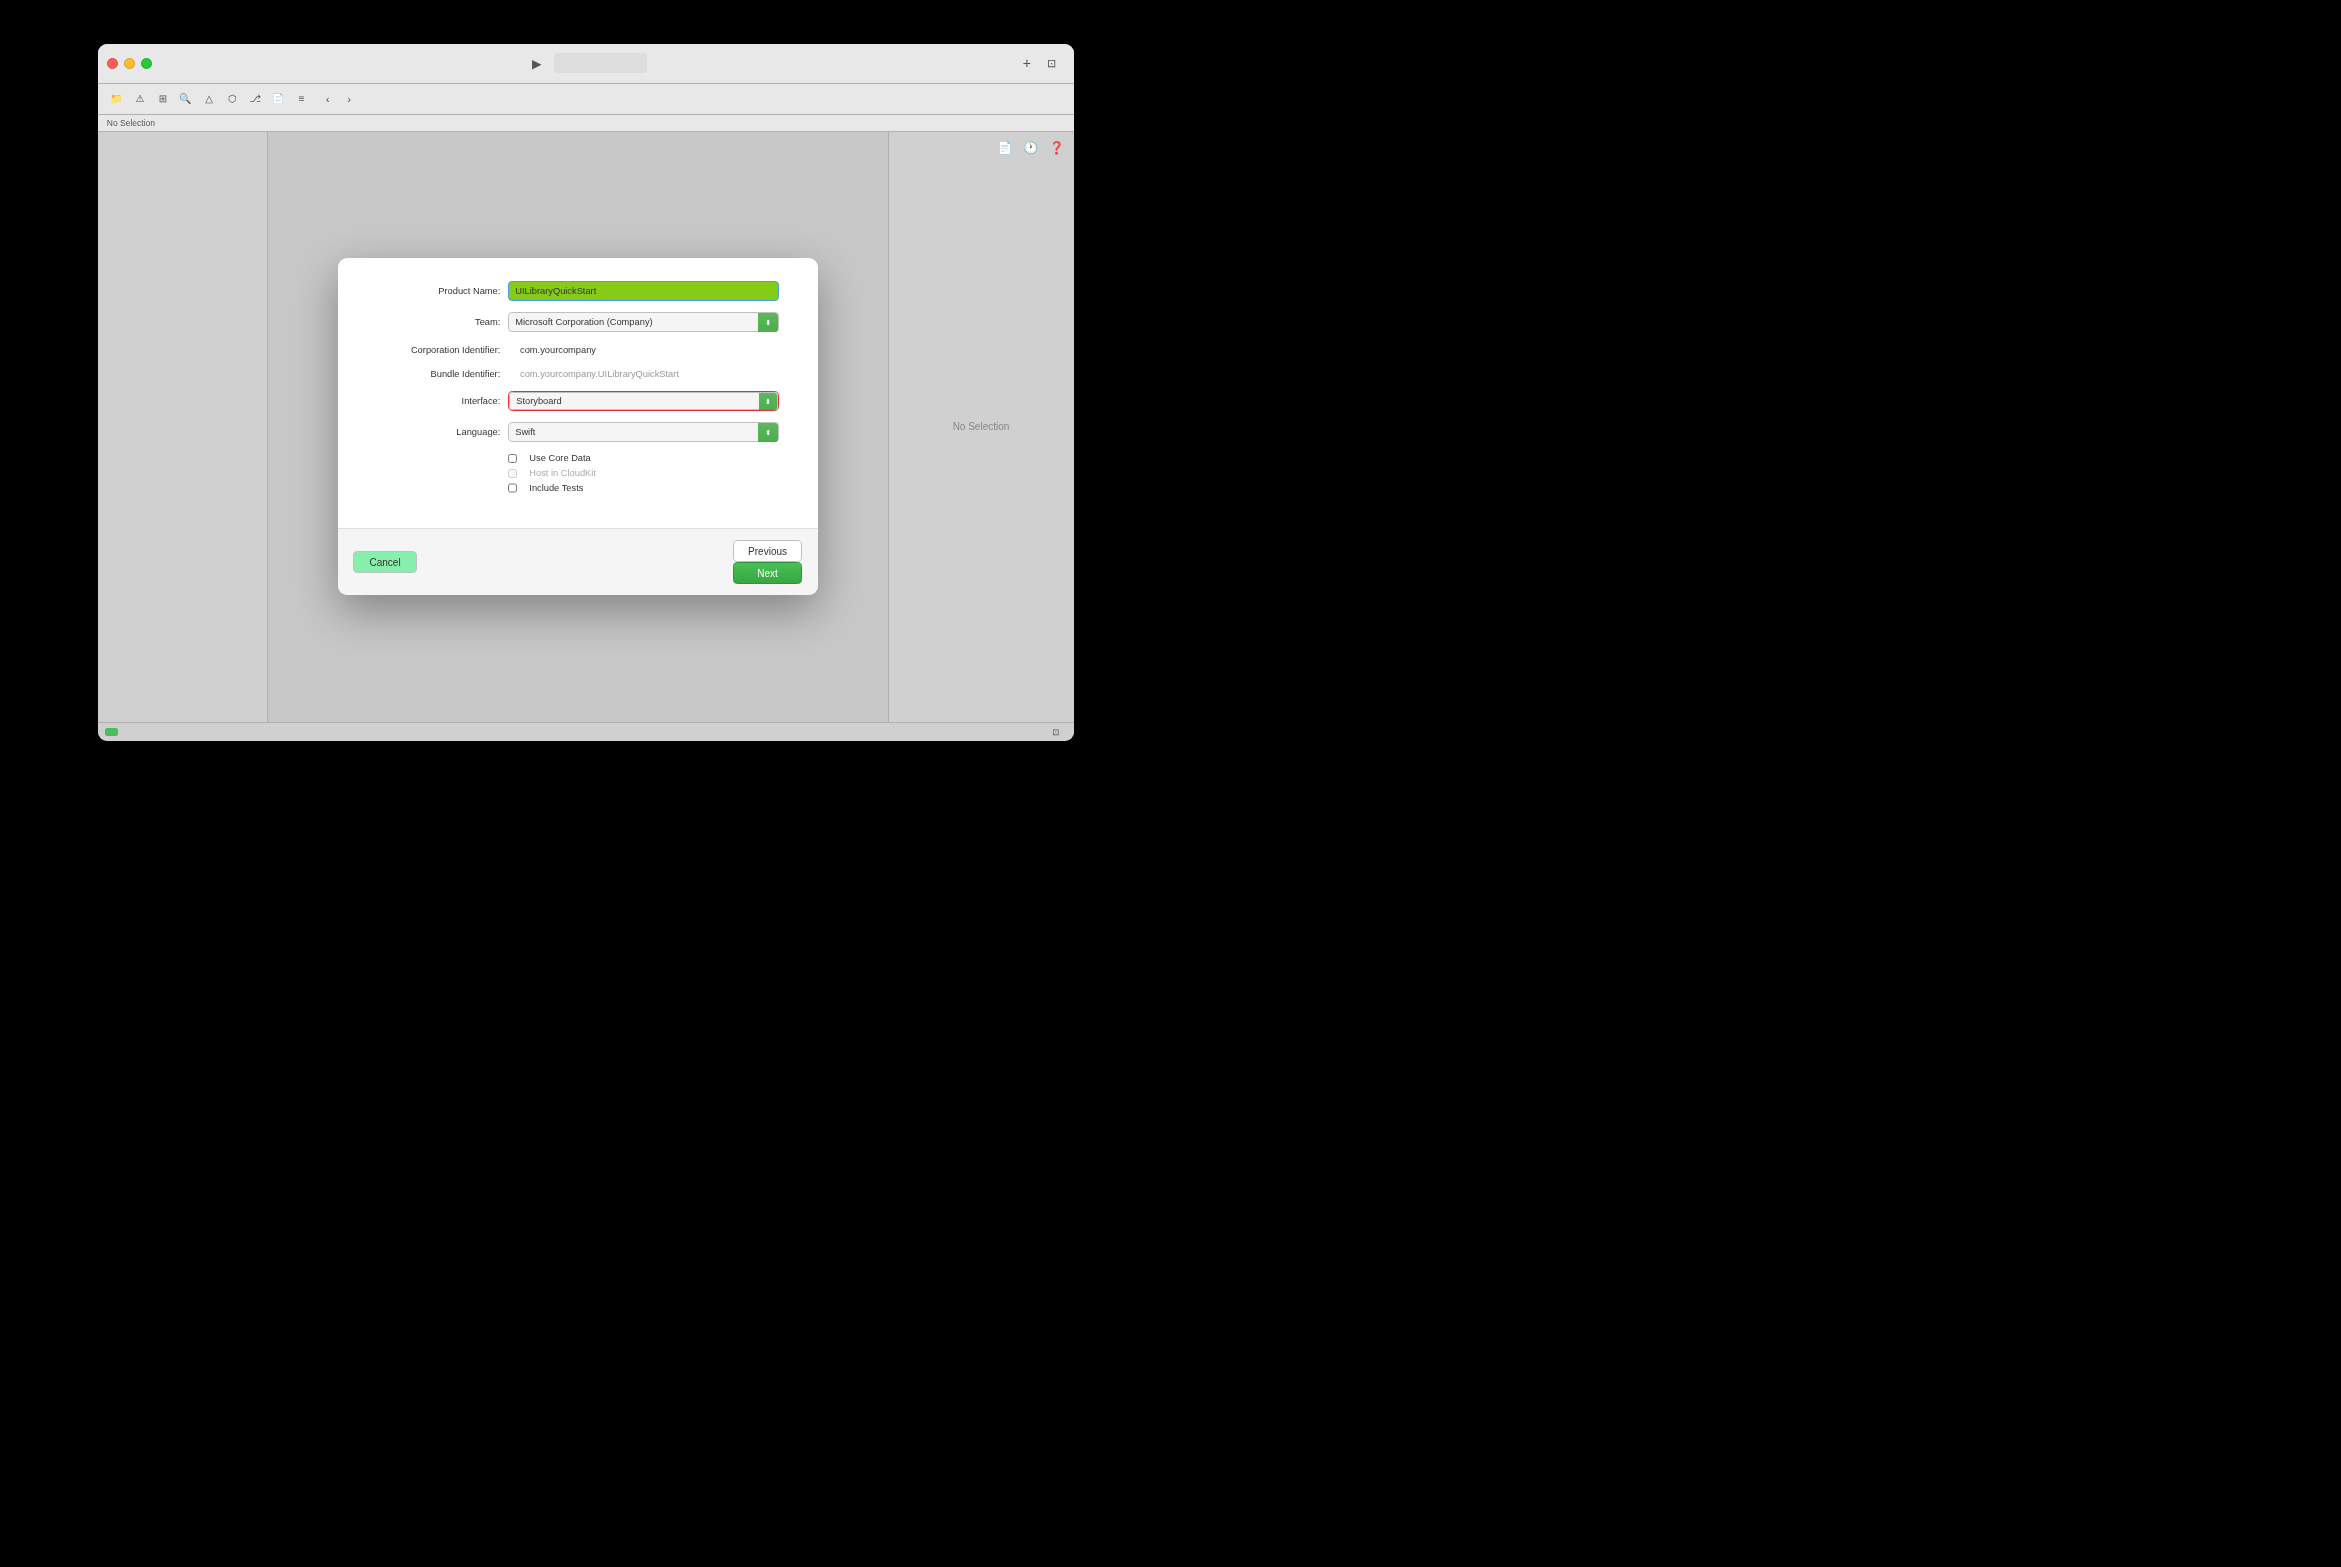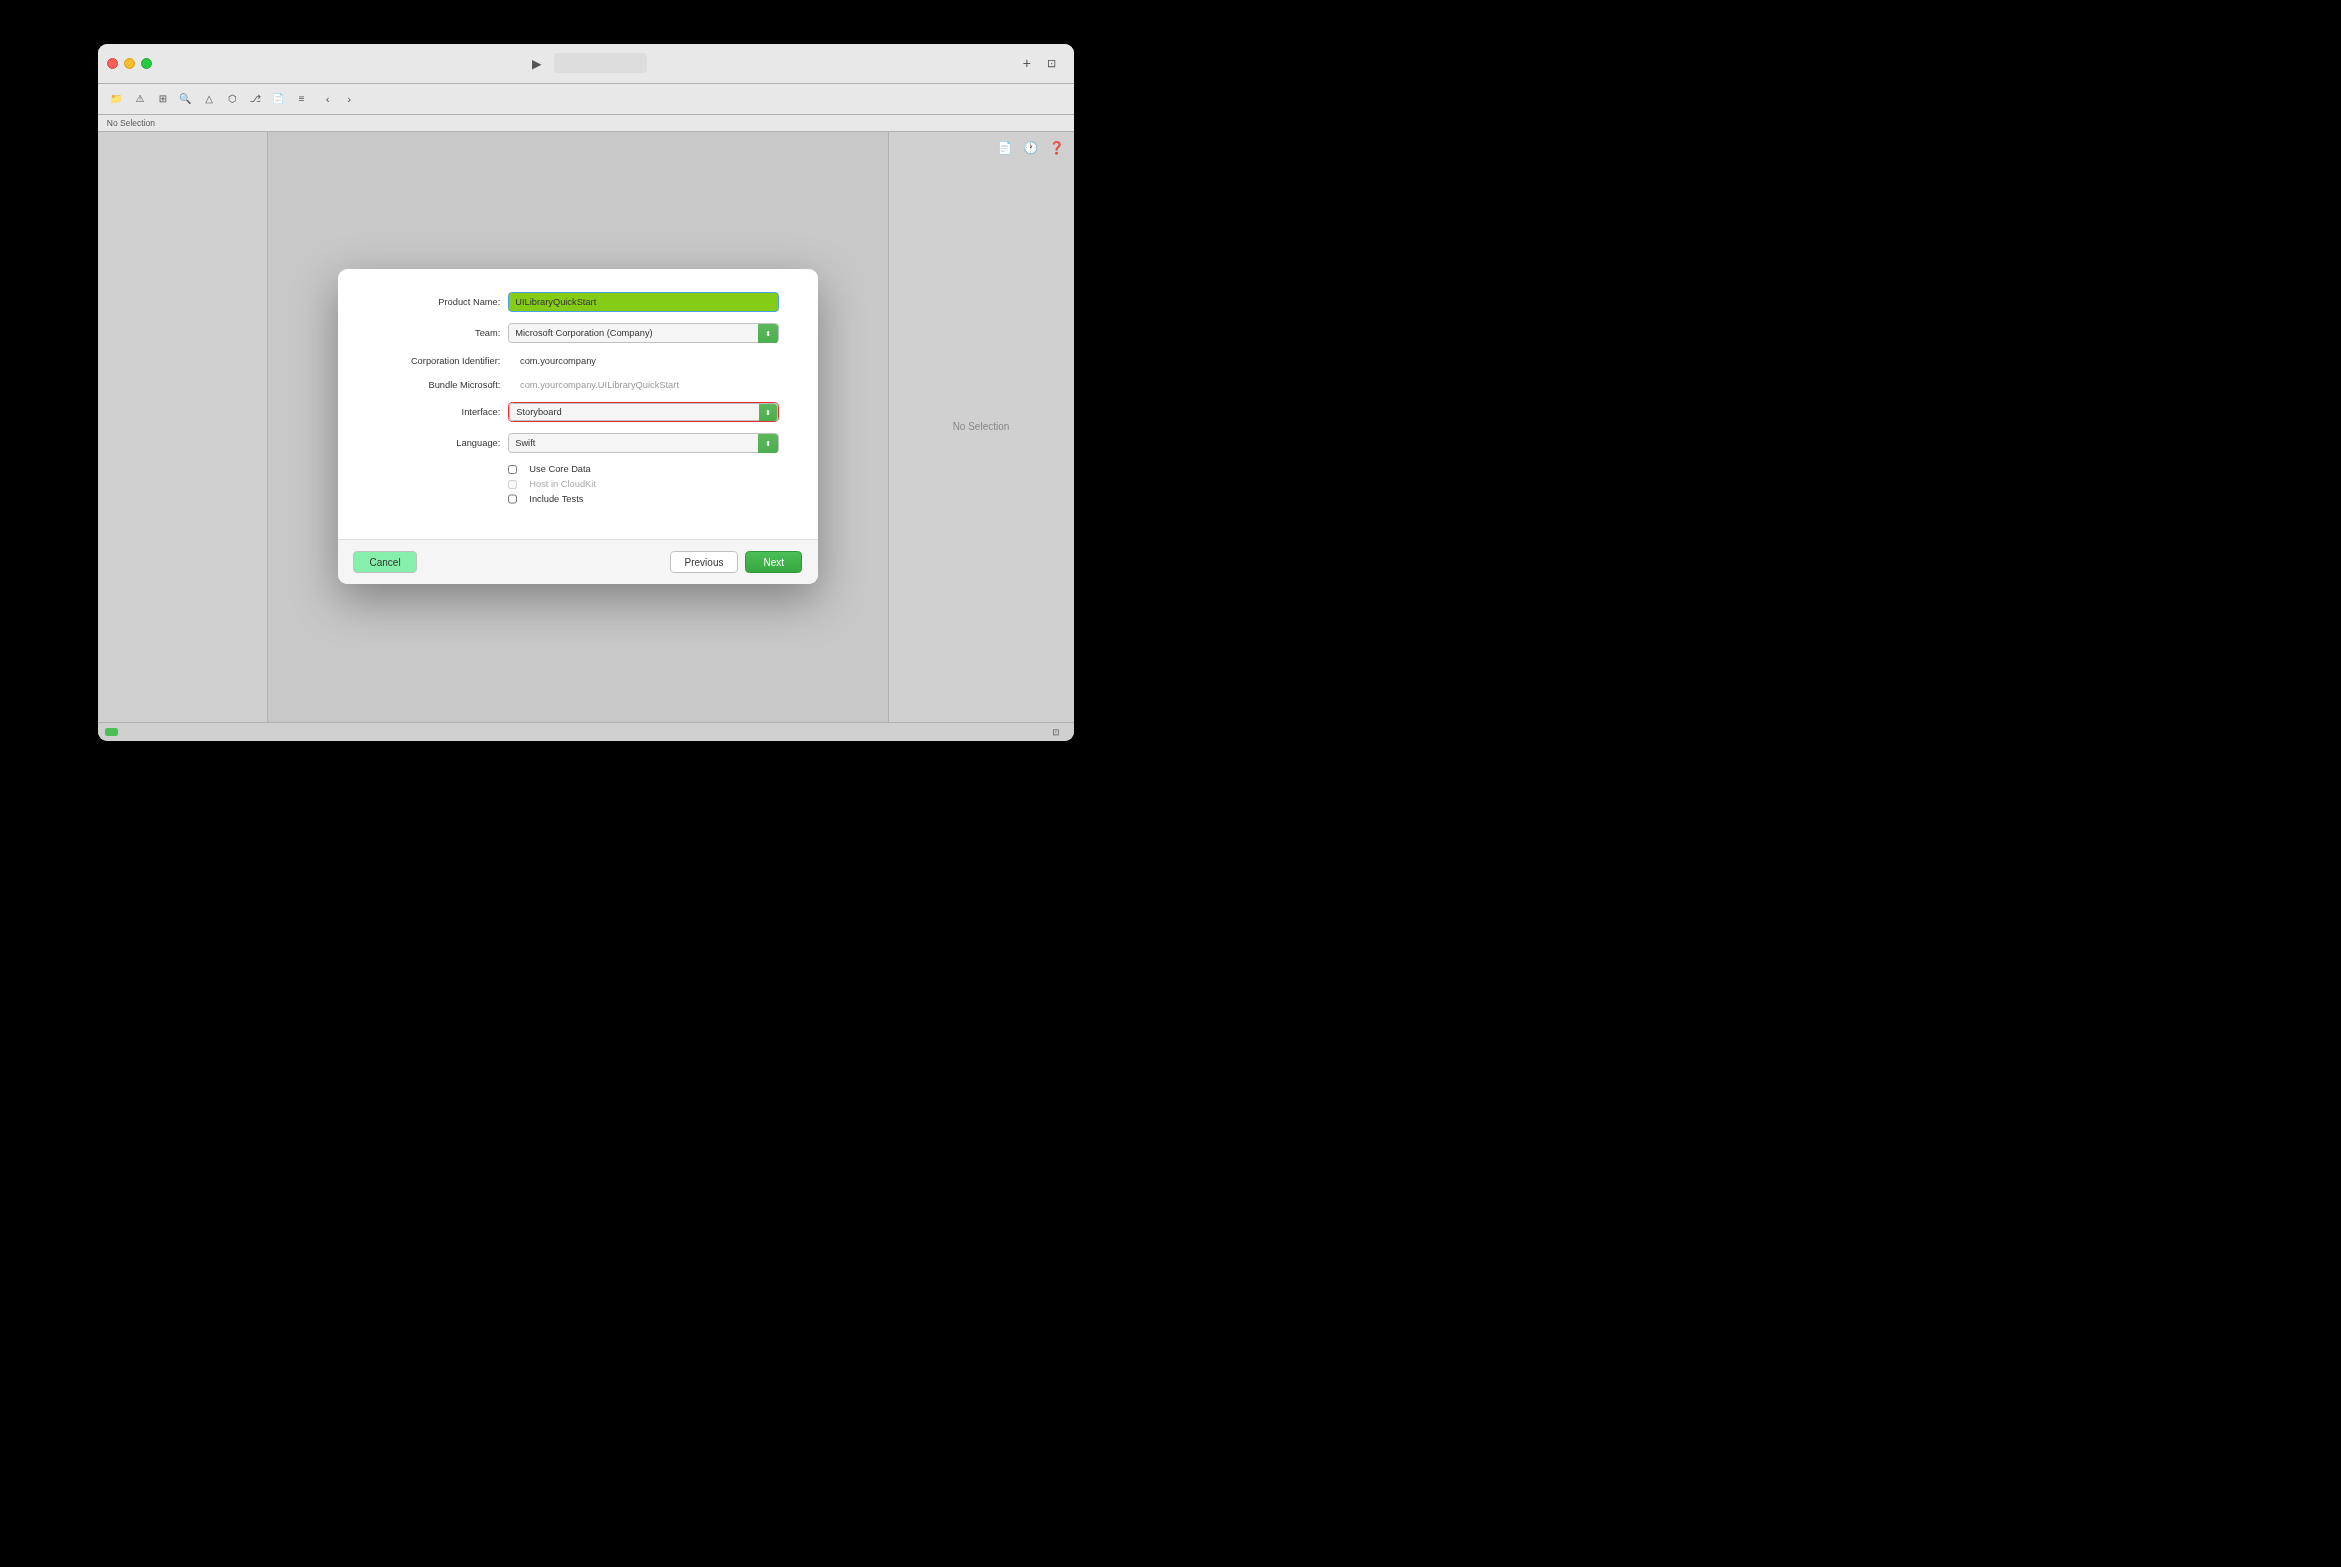--- a/index.html
+++ b/index.html
@@ -369,21 +369,22 @@
       background: #86efac;
       border: 0.8px solid #c0c0c0;
       border-radius: 4.6px;
       font-size: 10px;
       color: #333;
       cursor: pointer;
     }
 
     .footer-right {
       display: flex;
-      gap: 7px;
+      gap: 0;
+      flex-direction: column;
     }
 
     .previous-btn {
       padding: 4.6px 14px;
       background: #fff;
       border: 0.8px solid #c0c0c0;
       border-radius: 4.6px;
       font-size: 10px;
       color: #333;
       cursor: pointer;
@@ -495,21 +496,21 @@
                   </button>
                 </div>
               </div>
 
               <div class="form-row">
                 <label class="form-label">Corporation Identifier:</label>
                 <span class="form-static">com.yourcompany</span>
               </div>
 
               <div class="form-row">
-                <label class="form-label">Bundle Microsoft:</label>
+                <label class="form-label">Bundle Identifier:</label>
                 <span class="form-static muted">com.yourcompany.UILibraryQuickStart</span>
               </div>
 
               <div class="form-row">
                 <label class="form-label">Interface:</label>
                 <div class="interface-select-wrapper">
                   <select class="interface-select">
                     <option selected="">Storyboard</option>
                     <option>SwiftUI</option>
                   </select>

